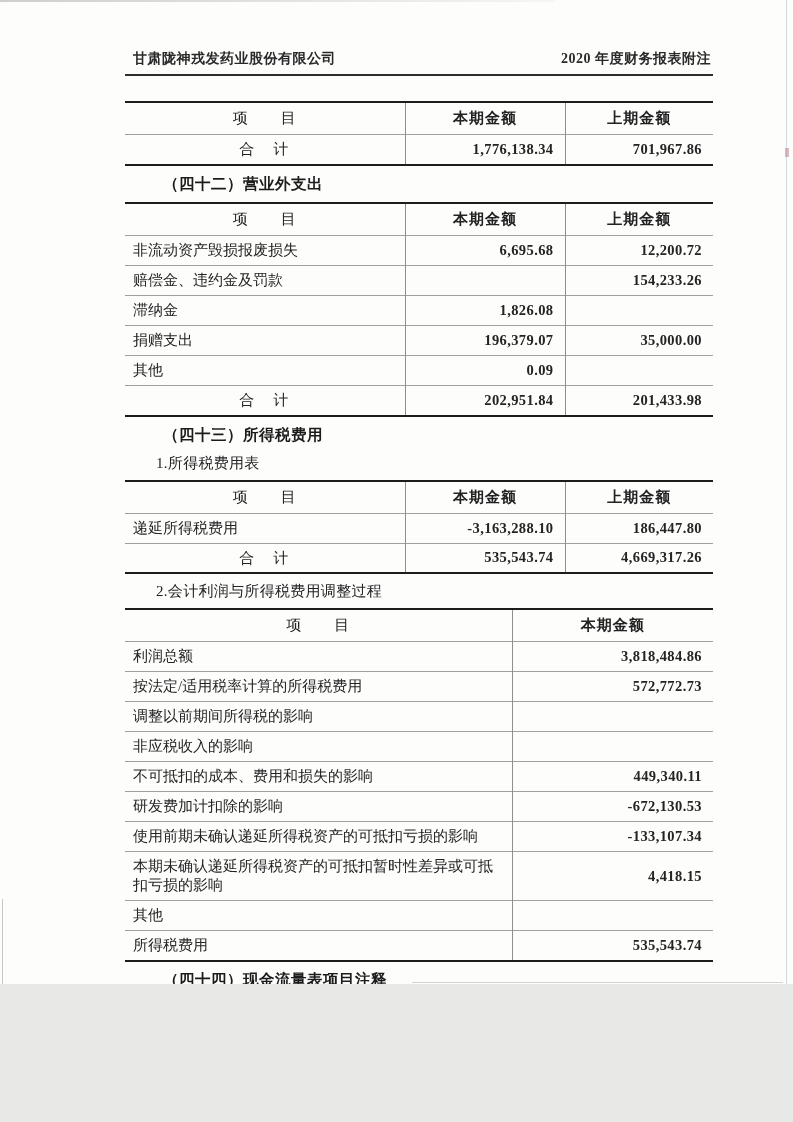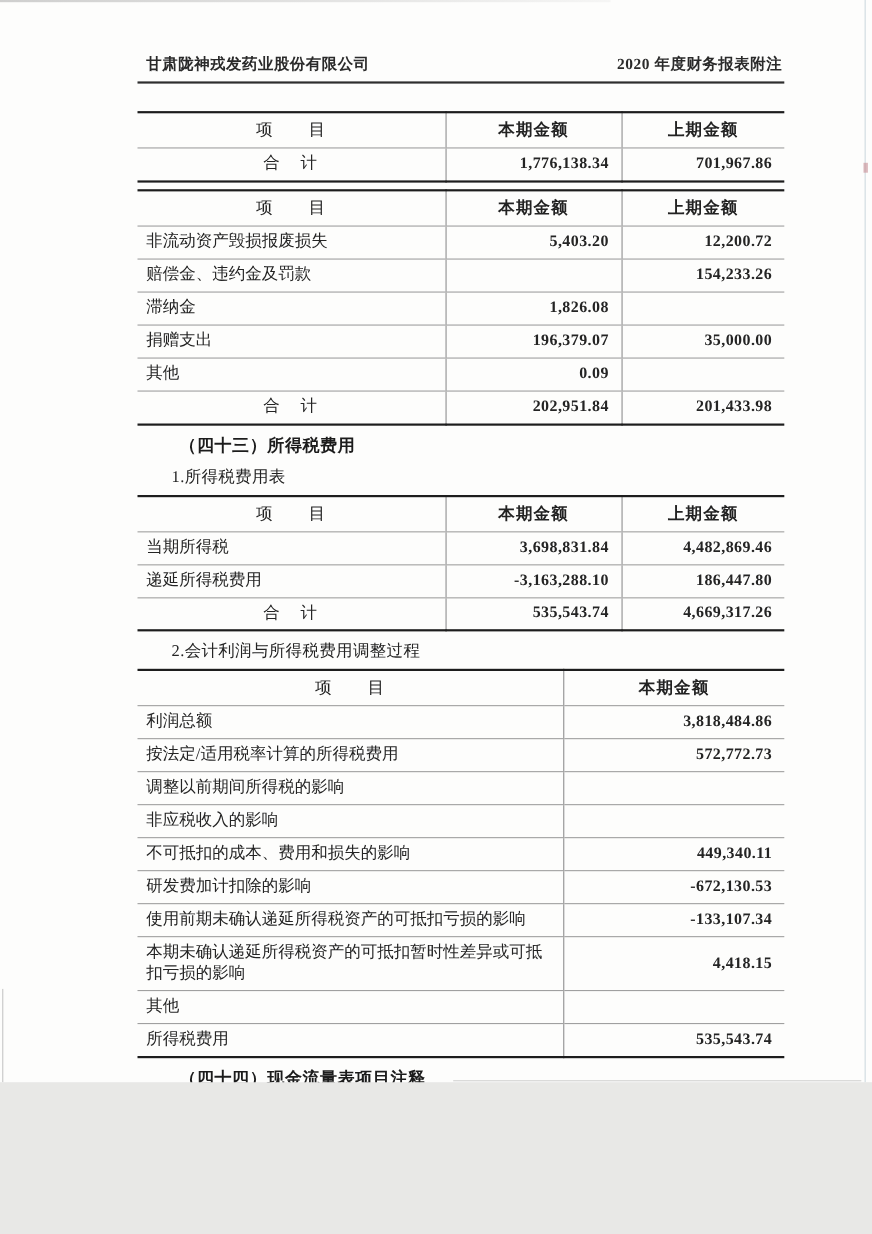--- a/index.html
+++ b/index.html
@@ -118,38 +118,39 @@
       </thead>
       <tbody>
           <tr class="total-row">
             <td class="c-label">合　计</td>
             <td class="c-num">1,776,138.34</td>
             <td class="c-num">701,967.86</td>
           </tr>
         </tbody>
     </table>
 
+    <div class="section-heading">（四十二）营业外支出</div>
 
     <table class="fin-table t2">
       <colgroup>
           <col style="width:280px">
           <col style="width:160px">
           <col style="width:148px">
         </colgroup>
       <thead>
         <tr>
           <th>项　　目</th>
           <th>本期金额</th>
           <th>上期金额</th>
         </tr>
       </thead>
       <tbody>
           <tr>
             <td class="c-label">非流动资产毁损报废损失</td>
-            <td class="c-num">5,403.20</td>
+            <td class="c-num">6,695.68</td>
             <td class="c-num">12,200.72</td>
           </tr>
           <tr>
             <td class="c-label">赔偿金、违约金及罚款</td>
             <td class="c-num"></td>
             <td class="c-num">154,233.26</td>
           </tr>
           <tr>
             <td class="c-label">滞纳金</td>
             <td class="c-num">1,826.08</td>
@@ -184,25 +185,20 @@
         </colgroup>
       <thead>
         <tr>
           <th>项　　目</th>
           <th>本期金额</th>
           <th>上期金额</th>
         </tr>
       </thead>
       <tbody>
           <tr>
-            <td class="c-label">当期所得税</td>
-            <td class="c-num">3,698,831.84</td>
-            <td class="c-num">4,482,869.46</td>
-          </tr>
-          <tr>
             <td class="c-label">递延所得税费用</td>
             <td class="c-num">-3,163,288.10</td>
             <td class="c-num">186,447.80</td>
           </tr>
           <tr class="total-row">
             <td class="c-label">合　计</td>
             <td class="c-num">535,543.74</td>
             <td class="c-num">4,669,317.26</td>
           </tr>
         </tbody>

